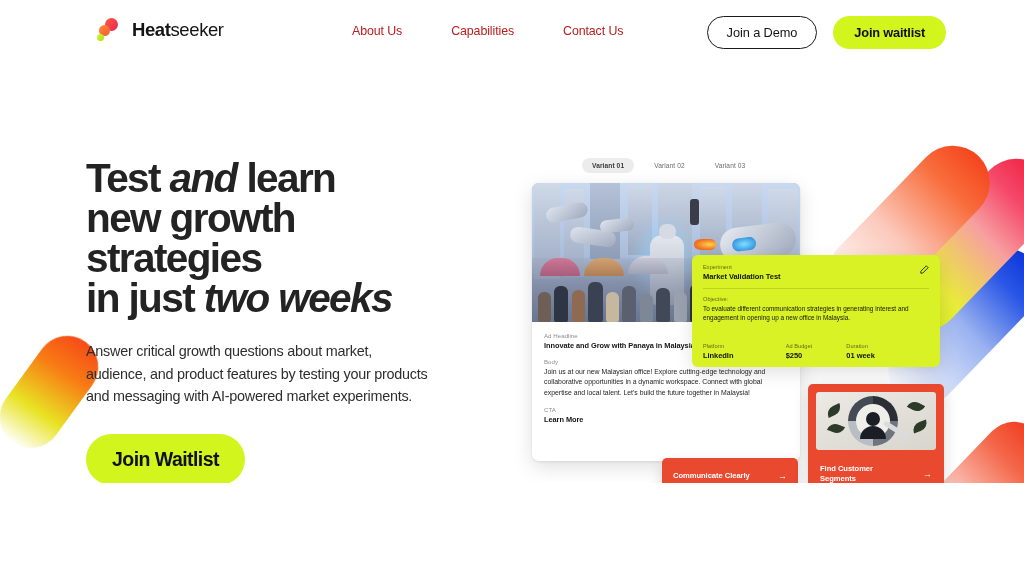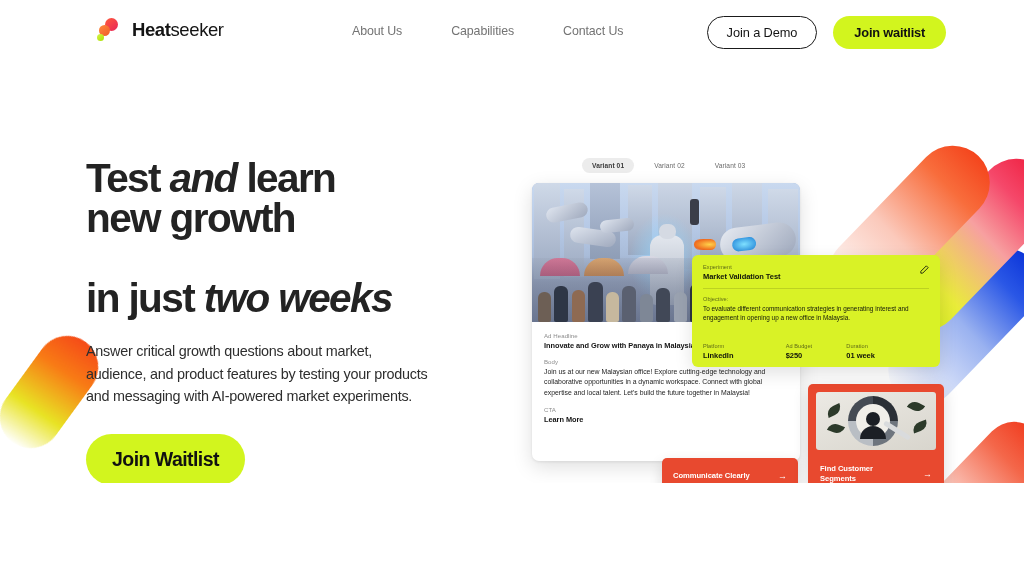--- a/index.html
+++ b/index.html
@@ -21,21 +21,21 @@
   .brand-mark i { position: absolute; border-radius: 50%; display: block; }
   .bm1 { width: 13px; height: 13px; left: 8px;  top: 1px;  background: linear-gradient(140deg,#ff5a3c,#e8255a); }
   .bm2 { width: 11px; height: 11px; left: 2px;  top: 8px;  background: linear-gradient(140deg,#ff8a3d,#f05a2a); }
   .bm3 { width: 7px;  height: 7px;  left: 0px;  top: 17px; background: linear-gradient(140deg,#d9f24a,#a8e000); }
   .brand-text { font-size: 18.5px; letter-spacing: -0.4px; color: #141414; }
   .brand-text b { font-weight: 700; }
   .brand-text span { font-weight: 400; }
 
   .nav-links { position: absolute; left: 352px; top: 24px; display: flex; gap: 49px; }
   .nav-links a {
-    font-size: 12.4px; color: #737373; text-decoration: none; letter-spacing: -0.1px;
+    font-size: 12.4px; color: #b91c1c; text-decoration: none; letter-spacing: -0.1px;
   }
   .nav-actions { position: absolute; right: 78px; top: 16px; display: flex; align-items: center; gap: 16px; }
   .btn-demo {
     border: 1.3px solid #1a1a1a; border-radius: 999px;
     padding: 8px 19px; font-size: 12.8px; color: #141414; background: #fff;
     letter-spacing: -0.1px; cursor: pointer; white-space: nowrap;
   }
   .btn-join-nav {
     border: none; border-radius: 999px; background: #d2f51e;
     padding: 9px 21px; font-size: 12.8px; font-weight: 700; color: #111;
@@ -225,21 +225,21 @@
     <div class="nav-actions">
       <button class="btn-demo">Join a Demo</button>
       <button class="btn-join-nav">Join waitlist</button>
     </div>
   </div>
 
   <div class="hero">
     <h1 class="headline">
       <span>Test </span><em>and</em><span> learn</span><br>
       <span>new growth</span><br>
-      <br>
+      <span>strategies</span><br>
       <span>in just </span><em>two weeks</em>
     </h1>
     <p class="subcopy">Answer critical growth questions about market, audience, and product features by testing your products and messaging with AI-powered market experiments.</p>
     <button class="btn-join-hero">Join Waitlist</button>
   </div>
 
   <div class="mock">
 
     <div class="variants">
       <div class="variant active">Variant 01</div>

